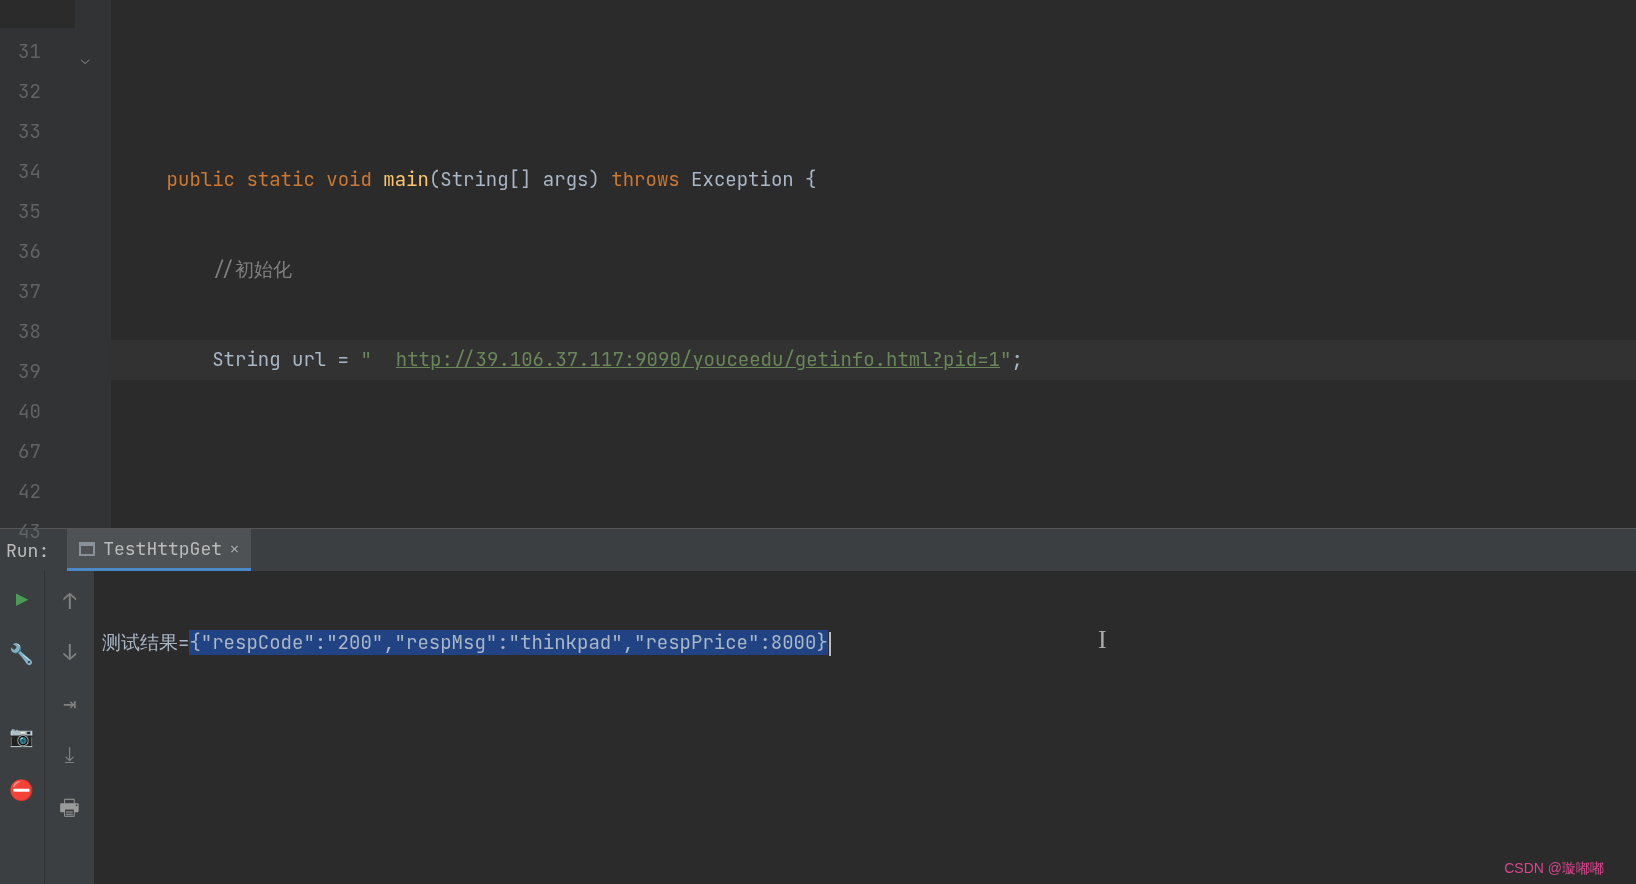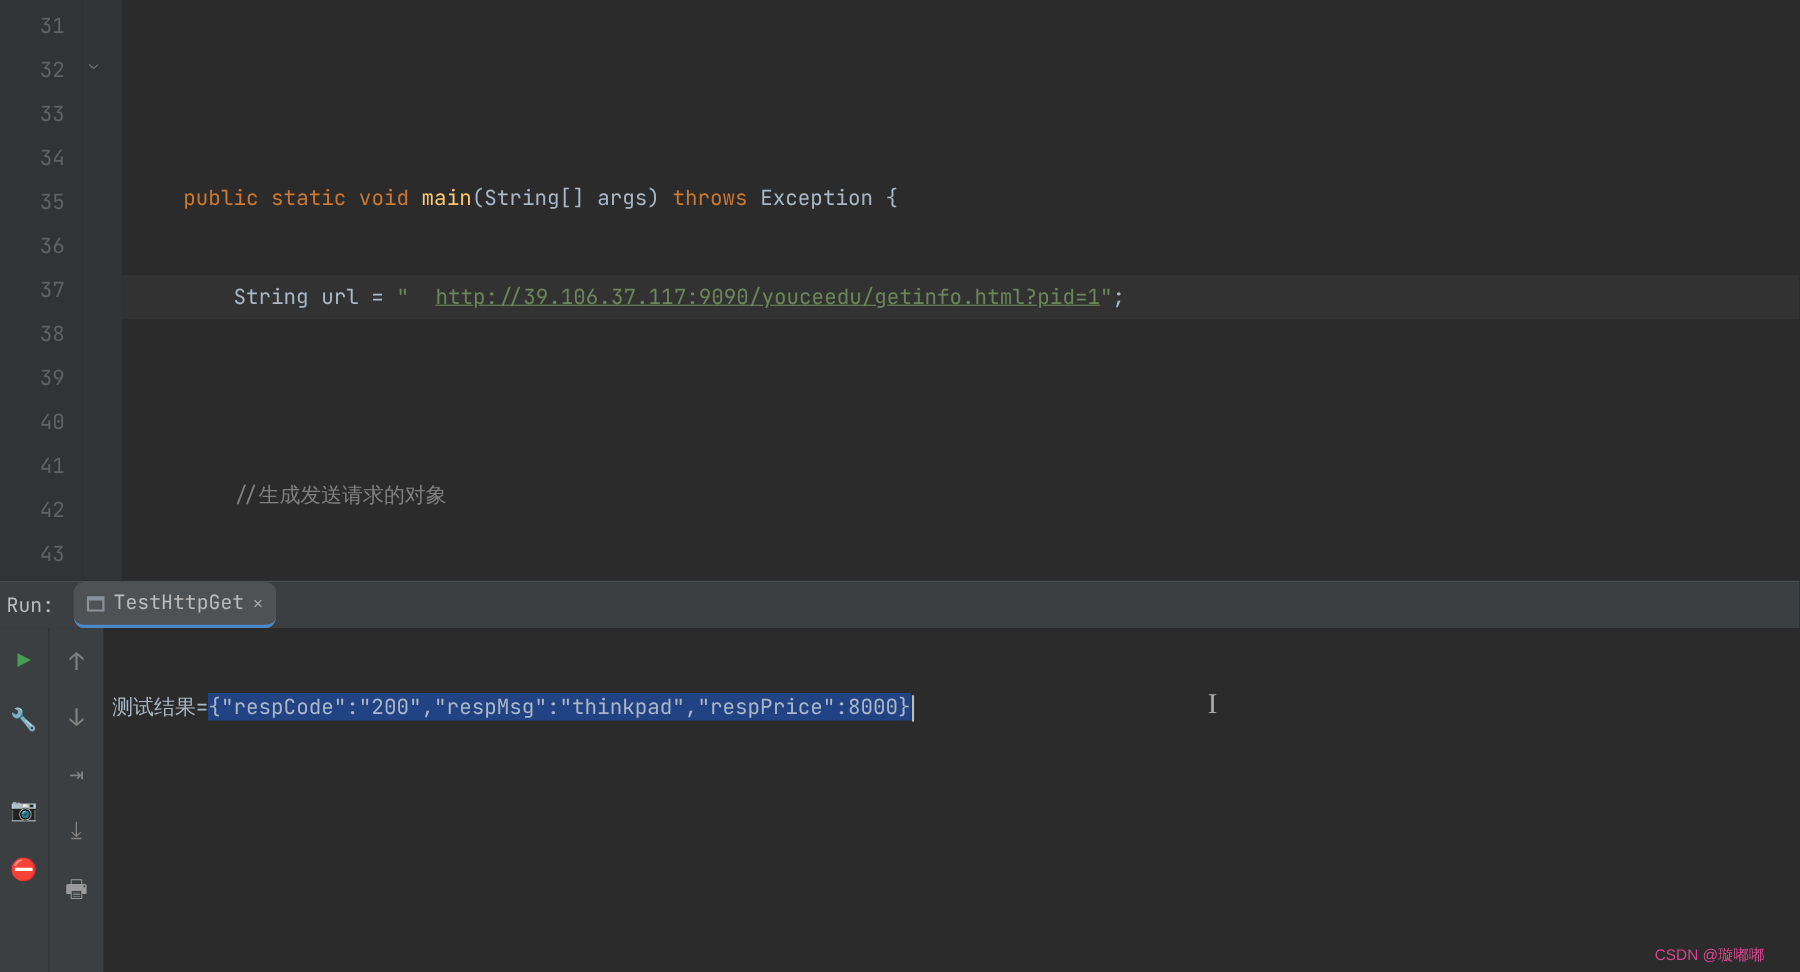--- a/index.html
+++ b/index.html
@@ -15,23 +15,24 @@
   }
   .editor-area {
     display: flex;
     height: 528px;
     background: #2b2b2b;
   }
   .gutter {
     width: 75px;
     background: #313335;
     color: #606366;
-    text-align: right;
+    text-align: center;
     padding-right: 16px;
     padding-top: 4px;
+    margin-top: 28px;
   }
   .gutter-line {
     height: 40px;
     line-height: 40px;
     position: relative;
   }
   .fold-col {
     width: 36px;
     background: #313335;
     position: relative;
@@ -82,21 +83,20 @@
     align-items: center;
   }
   .run-tab {
     height: 100%;
     padding: 0 12px;
     display: flex;
     align-items: center;
     gap: 8px;
     background: #4e5254;
     border-bottom: 3px solid #4a88c7;
-    border-radius: 10px;
   }
   .close-x { color: #aaa; font-size: 15px; cursor: pointer; }
   .tab-icon {
     display: inline-block;
     width: 16px;
     height: 14px;
     border: 2px solid #8a9199;
     border-top: 4px solid #8a9199;
   }
   .run-body {
@@ -177,31 +177,32 @@
     <div class="gutter-line">31</div>
     <div class="gutter-line">32</div>
     <div class="gutter-line">33</div>
     <div class="gutter-line">34</div>
     <div class="gutter-line">35</div>
     <div class="gutter-line">36</div>
     <div class="gutter-line">37</div>
     <div class="gutter-line">38</div>
     <div class="gutter-line">39</div>
     <div class="gutter-line">40</div>
-    <div class="gutter-line">41</div>
+    <div class="gutter-line">67</div>
     <div class="gutter-line">42</div>
     <div class="gutter-line">43</div>
 
   </div>
   <div class="fold-col">
     <span class="fold-icon">⌄</span>
   </div>
   <div class="code-col">
     <div class="code-line"></div>
     <div class="code-line"><span>    </span><span class="kw">public</span> <span class="kw">static</span> <span class="kw">void</span> <span class="method-decl">main</span><span class="ident">(String[] args)</span> <span class="kw">throws</span> <span class="ident">Exception {</span></div>
+    <div class="code-line"><span>        </span><span class="cmt">//初始化</span></div>
     <div class="code-line hl-line"><span>        </span><span class="ident">String url = </span><span class="str">"</span><span class="str url-underline">http://39.106.37.117:9090/youceedu/getinfo.html?pid=1</span><span class="str">"</span><span class="ident">;</span></div>
     <div class="code-line"></div>
     <div class="code-line"><span>        </span><span class="cmt">//生成发送请求的对象</span></div>
     <div class="code-line"><span>        </span><span class="ident">CloseableHttpClient httpclient = HttpClients.</span><span class="static-call">createDefault</span><span class="ident">();</span></div>
     <div class="code-line"></div>
     <div class="code-line"><span>        </span><span class="cmt">//定义get接口地址</span></div>
     <div class="code-line"><span>        </span><span class="ident">HttpGet httpGet = </span><span class="kw">new</span><span class="ident"> HttpGet(url);</span></div>
     
     
     

